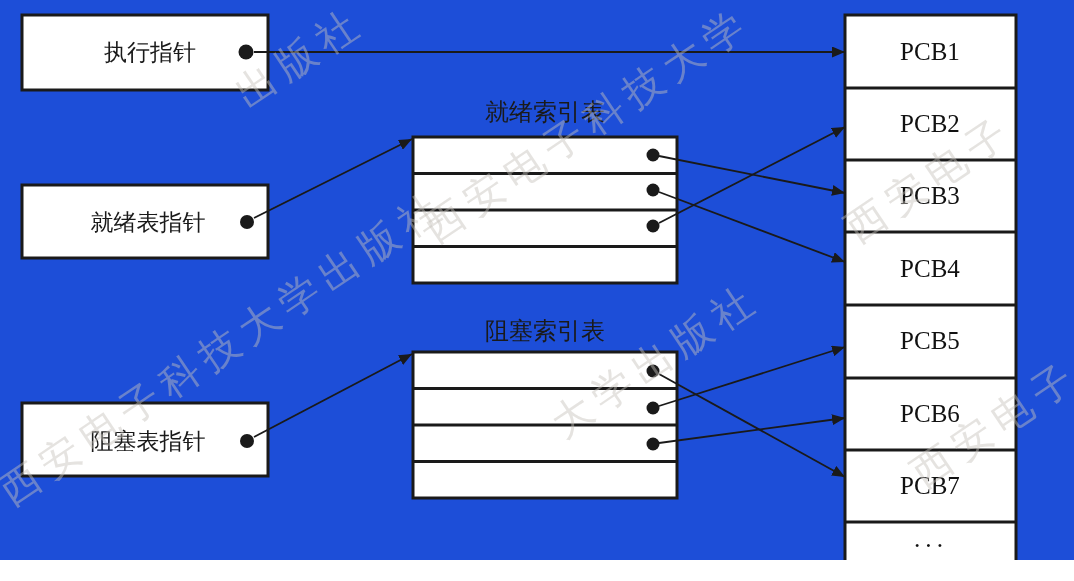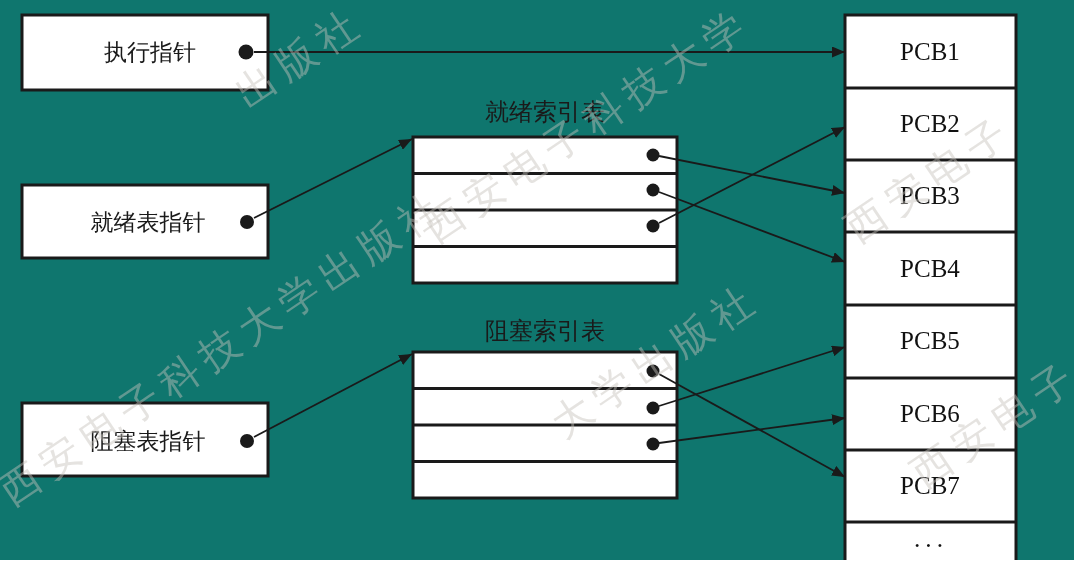--- a/index.html
+++ b/index.html
@@ -4,21 +4,21 @@
 <style>
   html, body {
     margin: 0;
     padding: 0;
     background: #ffffff;
   }
   .stage {
     position: relative;
     width: 1074px;
     height: 560px;
-    background: #0f766e;
+    background: #1d4ed8;
     overflow: hidden;
     font-family: "Liberation Sans", sans-serif;
   }
   .stage svg {
     position: absolute;
     left: 0;
     top: 0;
   }
   .label-cn {
     font-family: "Liberation Sans", sans-serif;

